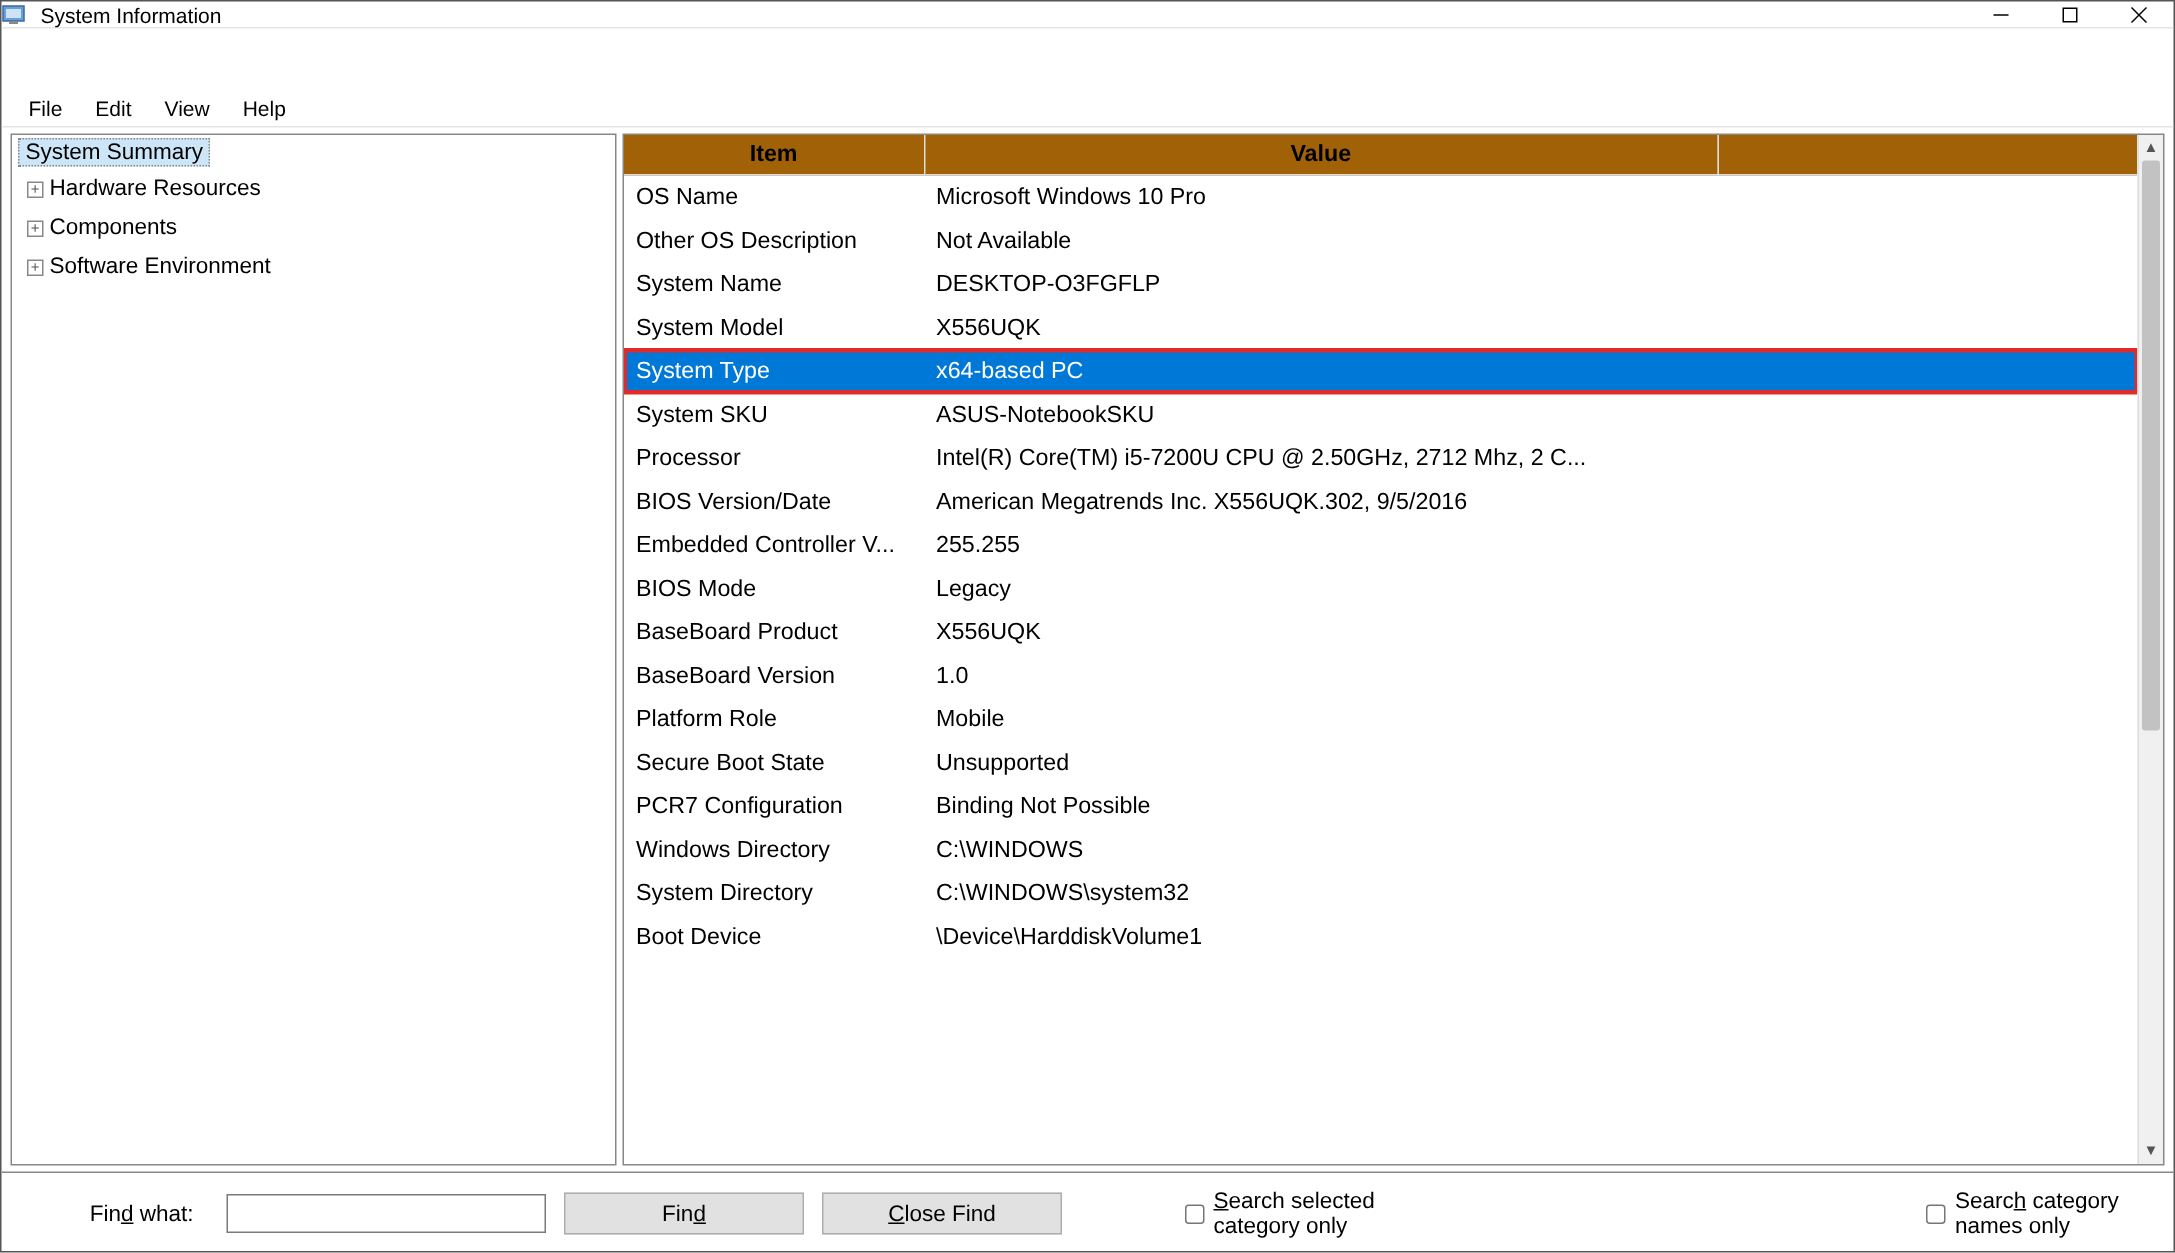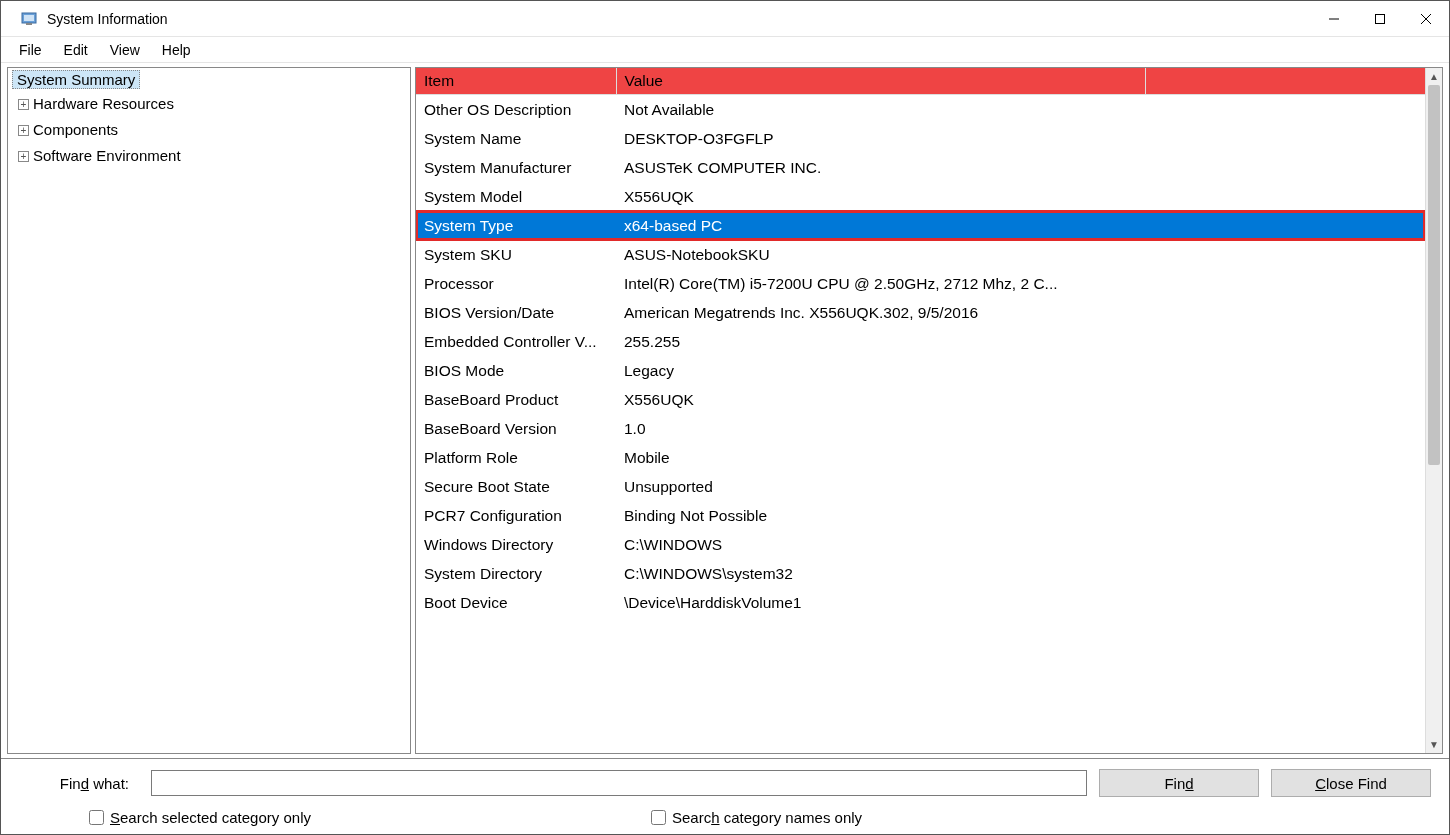--- a/index.html
+++ b/index.html
@@ -10,24 +10,24 @@
     background:#fff;
     color:#000;
     width:1450px;
     height:835px;
     display:flex;
     flex-direction:column;
     border:1px solid #555;
   }
   
   .titlebar {
-    height:36px;
+    height:18px;
     display:flex;
     align-items:center;
-    padding-left:20px;
+    padding-left:0;
     gap:8px;
     border-bottom:1px solid #e5e5e5;
   }
   .titlebar .app-icon {
     width:18px; height:18px;
   }
   .titlebar .title { flex:0 0 auto; font-size:14px; }
   .titlebar .spacer { flex:1; }
   .win-buttons { display:flex; }
   .win-btn {
@@ -38,20 +38,21 @@
   .win-btn svg { stroke:#000; stroke-width:1; fill:none; }
   
   .menubar {
     height:26px;
     display:flex;
     align-items:center;
     padding-left:8px;
     gap:2px;
     font-size:14px;
     border-bottom:1px solid #e5e5e5;
+    margin-top:40px;
   }
   .menubar .menu-item { padding:2px 10px; }
   
   .main {
     flex:1;
     display:flex;
     overflow:hidden;
   }
   .tree-pane {
     width:404px;
@@ -92,26 +93,26 @@
   .detail-scroll {
     flex:1;
     overflow:hidden;
   }
   .detail-table {
     width:100%;
     border-collapse:collapse;
     font-size:15.5px;
   }
   .detail-table th {
-    text-align:left;
-    font-weight:400;
+    text-align:center;
+    font-weight:700;
     padding:4px 8px;
     border-right:1px solid #ddd;
     border-bottom:1px solid #ddd;
-    background:#ef4444;
+    background:#a16207;
   }
   .detail-table td {
     padding:2px 8px;
     white-space:nowrap;
     overflow:hidden;
     text-overflow:ellipsis;
     line-height:25px;
   }
   .col-item { width:200px; max-width:200px; }
   .col-value { }
@@ -141,21 +142,21 @@
     top:17px;
     height:380px;
     background:#c2c2c2;
     border-radius:2px;
   }
   
   .findbar {
     border-top:1px solid #888;
     padding:10px 18px 8px 18px;
     display:flex;
-    flex-direction:column;
+    flex-direction:row;
     gap:12px;
   }
   .find-row1 {
     display:flex; align-items:center; gap:12px;
   }
   .find-label { width:120px; text-align:right; padding-right:10px; }
   .find-input {
     flex:1;
     height:26px;
     border:1px solid #7a7a7a;
@@ -242,30 +243,30 @@
       <table class="detail-table">
         <thead>
           <tr>
             <th class="col-item">Item</th>
             <th class="col-value">Value</th>
             <th style="width:280px;border-right:none"></th>
           </tr>
         </thead>
         <tbody id="detail-body">
             <tr>
+              <td class="col-item">OS Name</td>
+              <td class="col-value" colspan="2">Microsoft Windows 10 Pro</td>
+            </tr>
+            <tr>
               <td class="col-item">Other OS Description</td>
               <td class="col-value" colspan="2">Not Available</td>
             </tr>
             <tr>
               <td class="col-item">System Name</td>
               <td class="col-value" colspan="2">DESKTOP-O3FGFLP</td>
-            </tr>
-            <tr>
-              <td class="col-item">System Manufacturer</td>
-              <td class="col-value" colspan="2">ASUSTeK COMPUTER INC.</td>
             </tr>
             <tr>
               <td class="col-item">System Model</td>
               <td class="col-value" colspan="2">X556UQK</td>
             </tr>
             <tr class="selected highlighted">
               <td class="col-item">System Type</td>
               <td class="col-value" colspan="2">x64-based PC</td>
             </tr>
             <tr>

